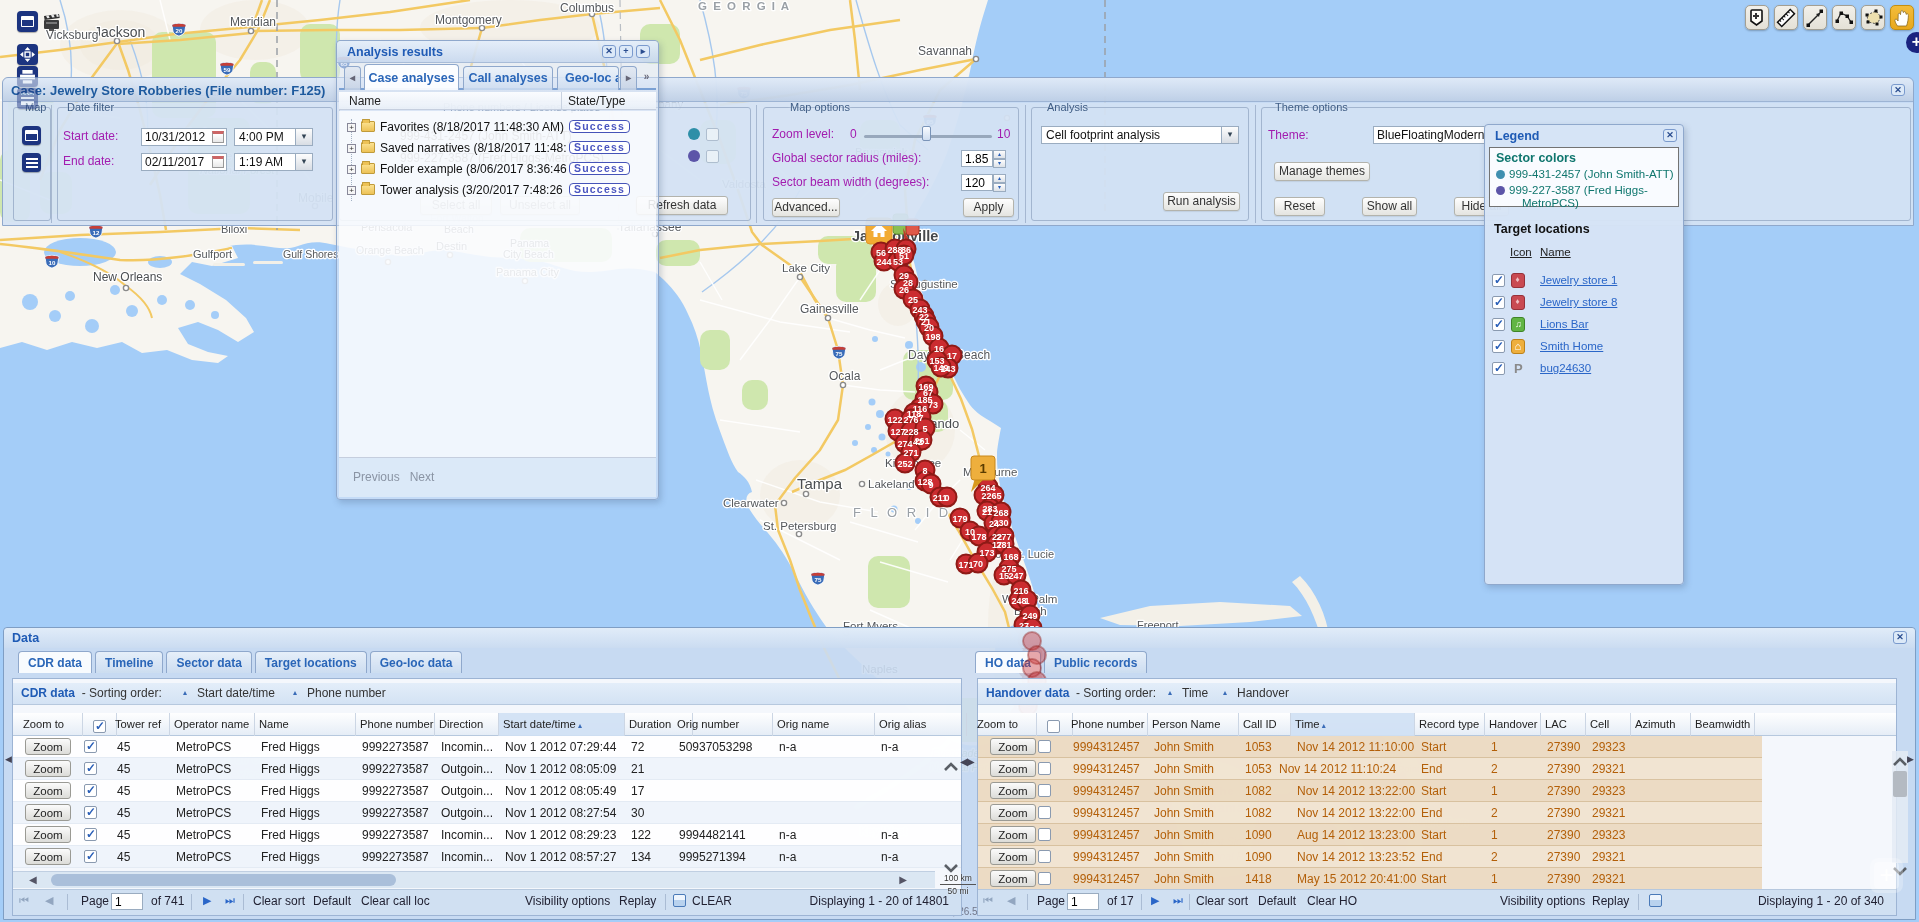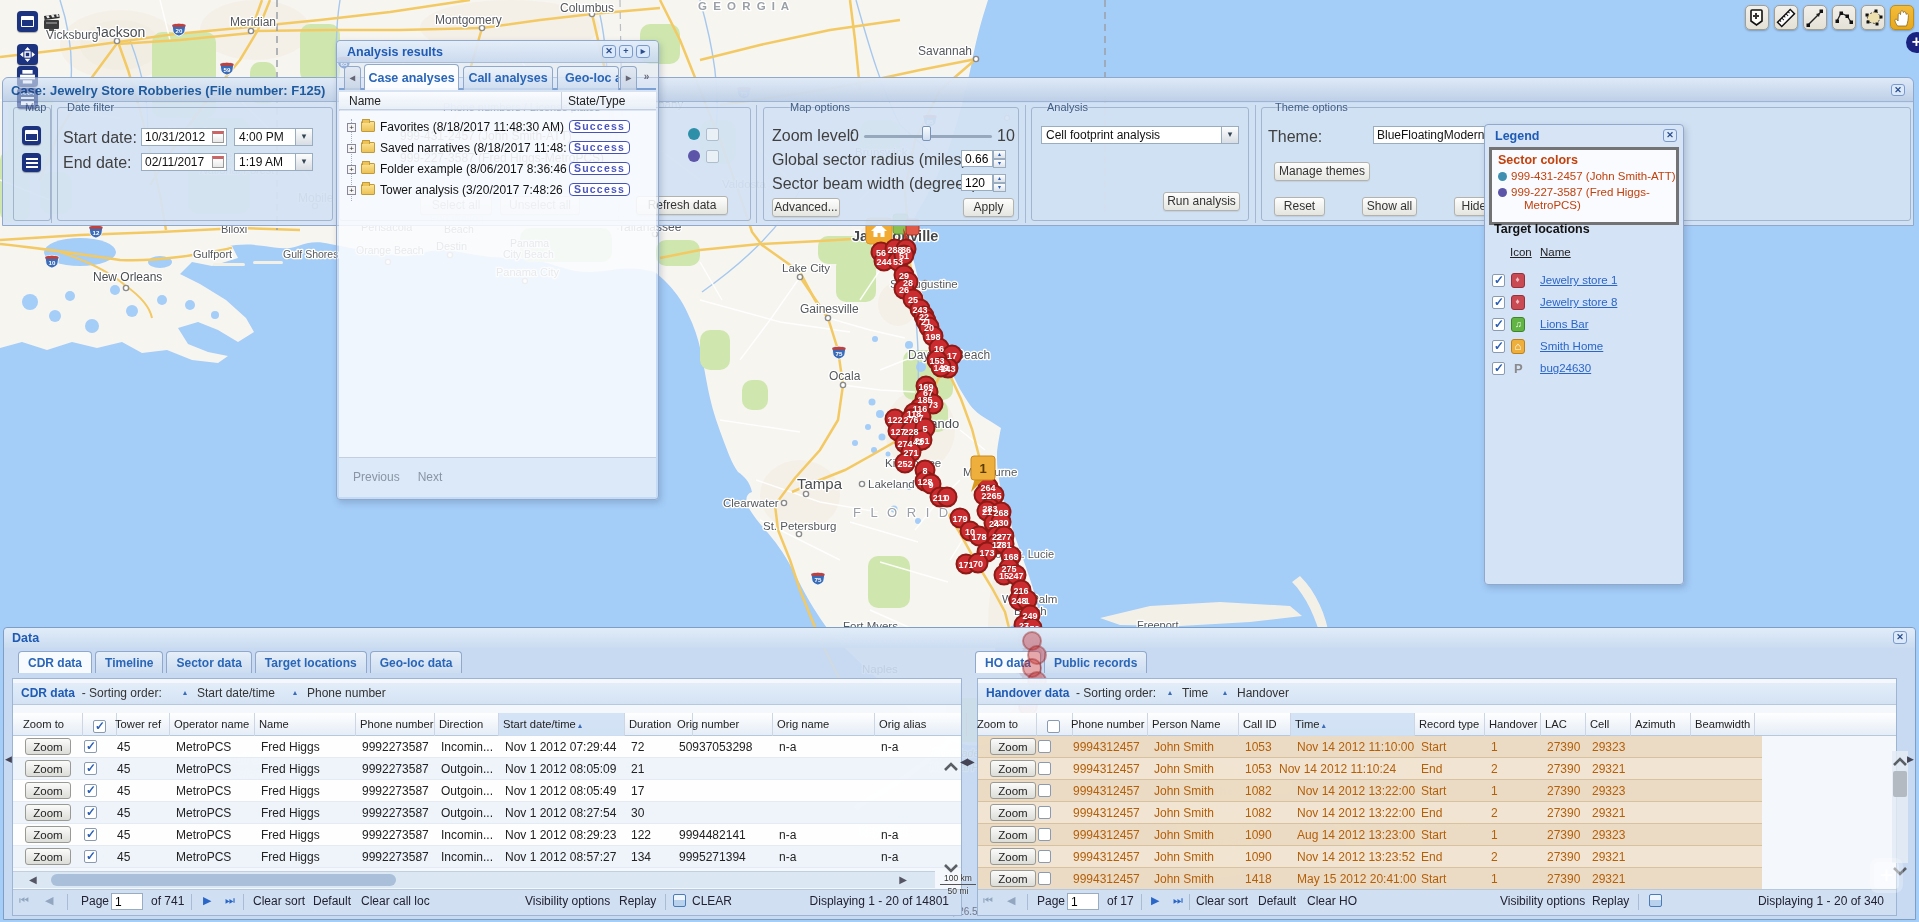--- a/index.html
+++ b/index.html
@@ -14,21 +14,21 @@
 .clap{position:absolute}
 
 #ribbon{position:absolute;left:2px;top:77px;width:1912px;height:149px;z-index:5;border:1px solid #8fa8cc;border-radius:6px 6px 0 0;background:rgba(208,223,242,.80)}
 .rtitle{position:absolute;left:0;top:0;right:0;height:24px;background:linear-gradient(rgba(225,235,248,.9),rgba(188,205,228,.82));border-radius:6px 6px 0 0;border-bottom:1px solid #9db4d4}
 .rtext{position:absolute;left:8px;top:5px;font-size:13px;font-weight:bold;color:#1e5a9e}
 .xbtn{position:absolute;width:14px;height:12px;background:#dce9f8;border:1px solid #7a9acd;border-radius:3px;color:#2a4d8f;font-size:9px;line-height:10px;text-align:center;font-weight:bold}
 .rbody{position:absolute;left:0;top:25px;right:0;bottom:0;background:rgba(213,227,244,.72)}
 .grp{position:absolute;top:4px;height:114px;border:1px solid rgba(145,165,195,.75);border-radius:3px}
 .glabel{position:absolute;top:-7px;font-size:11px;color:#3f5d85;background:transparent;padding:0 3px;white-space:nowrap;text-shadow:0 0 3px rgba(222,233,246,1)}
 .vsep{position:absolute;top:2px;bottom:2px;width:1px;background:rgba(130,150,180,.55)}
-.lab{position:absolute;font-size:16px;color:#404040;white-space:nowrap}
+.lab{position:absolute;font-size:12px;color:#a21caf;white-space:nowrap}
 .gtxt{position:absolute;font-size:12px;color:#444;white-space:nowrap;opacity:.85}
 .field{position:absolute;height:18px;background:#fff;border:1px solid #9aacc0;font-size:12px;color:#111;padding:1px 3px;white-space:nowrap;overflow:hidden}
 .cal{position:absolute;right:2px;top:2px;width:12px;height:12px;background:linear-gradient(#fff,#e8e8e8);border:1px solid #999;border-top:3px solid #c66}
 .combo{position:absolute;height:18px;background:#fff;border:1px solid #9aacc0;font-size:12px;color:#111;padding:1px 4px;white-space:nowrap}
 .cmbtn{position:absolute;right:0;top:0;width:17px;height:16px;background:linear-gradient(#fdfdfd,#d8dde4);border-left:1px solid #9aacc0;color:#345;font-size:9px;text-align:center;line-height:15px}
 .btn{position:absolute;height:19px;background:linear-gradient(#fefefe,#e4e4e0);border:1px solid #b3b3ac;border-radius:3px;font-size:12px;color:#333;text-align:center;line-height:17px;box-shadow:0 1px 1px rgba(0,0,0,.08)}
 .btn.faint{opacity:.5}
 .dot{position:absolute;width:12px;height:12px;border-radius:50%}
 .cb{display:inline-block;width:13px;height:13px;background:#fff;border:1px solid #8a9ab0;border-radius:2px;position:absolute}
 .cb.dis{opacity:.5}
@@ -58,21 +58,21 @@
 .arow{position:absolute;left:0;right:0;height:21px}
 .plus{position:absolute;left:8px;top:6px;width:9px;height:9px;border:1px solid #889;background:#f5f5f5;font-size:8px;line-height:7px;text-align:center;color:#333}
 .folder{position:absolute;left:22px;top:4px;width:14px;height:11px;background:linear-gradient(#fbe292,#edc256);border:1px solid #c09b3a;border-radius:1px}
 .folder::before{content:"";position:absolute;left:0;top:-3px;width:6px;height:3px;background:#edc256;border:1px solid #c09b3a;border-bottom:none;border-radius:1px 1px 0 0}
 .atext{position:absolute;left:41px;top:3px;font-size:12px;color:#111;white-space:nowrap}
 .pill{position:absolute;left:230px;top:3px;width:61px;height:13px;background:rgba(255,255,255,.92);border:1.5px solid #4553b8;border-radius:4px;font-size:10.5px;font-weight:bold;color:#4a55c0;text-align:center;line-height:11px;letter-spacing:1.2px}
 .afoot{position:absolute;left:2px;bottom:2px;right:2px;height:40px;border-top:1px solid #c5cede;font-size:12px;color:#8a94a4;padding-top:12px;background:rgba(235,241,249,.6)}
 
 #legend{position:absolute;left:1484px;top:124px;width:200px;height:461px;z-index:6;border:1px solid #8fa8cc;border-radius:4px;background:rgba(214,228,246,.96);box-shadow:2px 3px 6px rgba(60,80,110,.25)}
 .ltitle{position:absolute;left:0;top:0;right:0;height:22px;font-size:12.5px;font-weight:bold;color:#1f5bb5;padding:4px 0 0 10px}
-.lsector{position:absolute;left:4px;top:22px;width:190px;height:78px;background:rgba(252,253,255,.92);border:3px solid #737373;font-size:12px;color:#c2410c;padding:3px 0 0 6px}
+.lsector{position:absolute;left:4px;top:22px;width:190px;height:60px;background:rgba(252,253,255,.92);border:1px solid #737373;font-size:12px;color:#0f766e;padding:3px 0 0 6px}
 .lsector b{font-size:12.5px}
 .lrow{position:relative;margin-top:3px;font-size:11.5px;padding-left:13px;line-height:13px}
 .ldot{position:absolute;left:0;top:2px;width:9px;height:9px;border-radius:50%}
 .ltl{position:absolute;left:9px;top:97px;font-size:12.5px;color:#111}
 .lhdr{position:absolute;left:0;top:121px;font-size:11.5px;color:#222}
 .lhdr span{position:absolute;text-decoration:underline;white-space:nowrap}
 .litem{position:absolute;left:0;height:22px;width:100%}
 .litem .cb{left:7px;top:1px}
 .lic{position:absolute;left:26px;top:0;width:14px;height:15px;border-radius:3px}
 .lic.jew{background:#c94a52;border:1px solid #96313a}
@@ -647,21 +647,21 @@
         </div>
 <div class="vsep" style="left:753px"></div>
 <div class="grp" style="left:760px;width:256px">
           <div class="glabel" style="left:23px">Map options</div>
           <div class="lab" style="left:8px;top:19px">Zoom level:</div>
           <div class="lab" style="left:86px;top:19px">0</div>
           <div class="slider" style="left:100px;top:27px;width:128px"></div>
           <div class="sthumb" style="left:158px;top:18px"></div>
           <div class="lab" style="left:233px;top:19px">10</div>
           <div class="lab" style="left:8px;top:43px">Global sector radius (miles):</div>
-          <div class="spin" style="left:197px;top:42px">0.66</div>
+          <div class="spin" style="left:197px;top:42px">1.85</div>
           <div class="spbtns" style="left:229px;top:42px">
             <span>▴</span>
             <span>▾</span>
           </div>
           <div class="lab" style="left:8px;top:67px">Sector beam width (degrees):</div>
           <div class="spin" style="left:197px;top:66px">120</div>
           <div class="spbtns" style="left:229px;top:66px">
             <span>▴</span>
             <span>▾</span>
           </div>
@@ -721,21 +721,21 @@
           <span class="atext">Folder example (8/06/2017 8:36:46</span>
           <span class="pill">Success</span>
         </div>
 <div class="arow" style="top:69px">
           <span class="plus">+</span>
           <span class="folder"></span>
           <span class="atext">Tower analysis (3/20/2017 7:48:26</span>
           <span class="pill">Success</span>
         </div>
 </div>
-<div class="afoot"><span style="margin-left:14px">Previous</span><span style="margin-left:18px">Next</span></div>
+<div class="afoot"><span style="margin-left:14px">Previous</span><span style="margin-left:10px">Next</span></div>
 </div>
 <div id="legend">
 <div class="ltitle">Legend<div class="pbtn" style="right:6px;top:4px">✕</div></div>
 <div class="lsector"><b>Sector colors</b><div class="lrow"><span class="ldot" style="background:#3f8fb0"></span>999-431-2457 (John Smith-ATT)</div><div class="lrow"><span class="ldot" style="background:#5c55a8"></span>999-227-3587 (Fred Higgs-<br><span style="margin-left:13px">MetroPCS)</span></div></div>
 <div class="ltl"><b>Target locations</b></div>
 <div class="lhdr">
         <span style="left:25px">Icon</span>
         <span style="left:55px">Name</span>
       </div>
 <div class="litem" style="top:148px">

